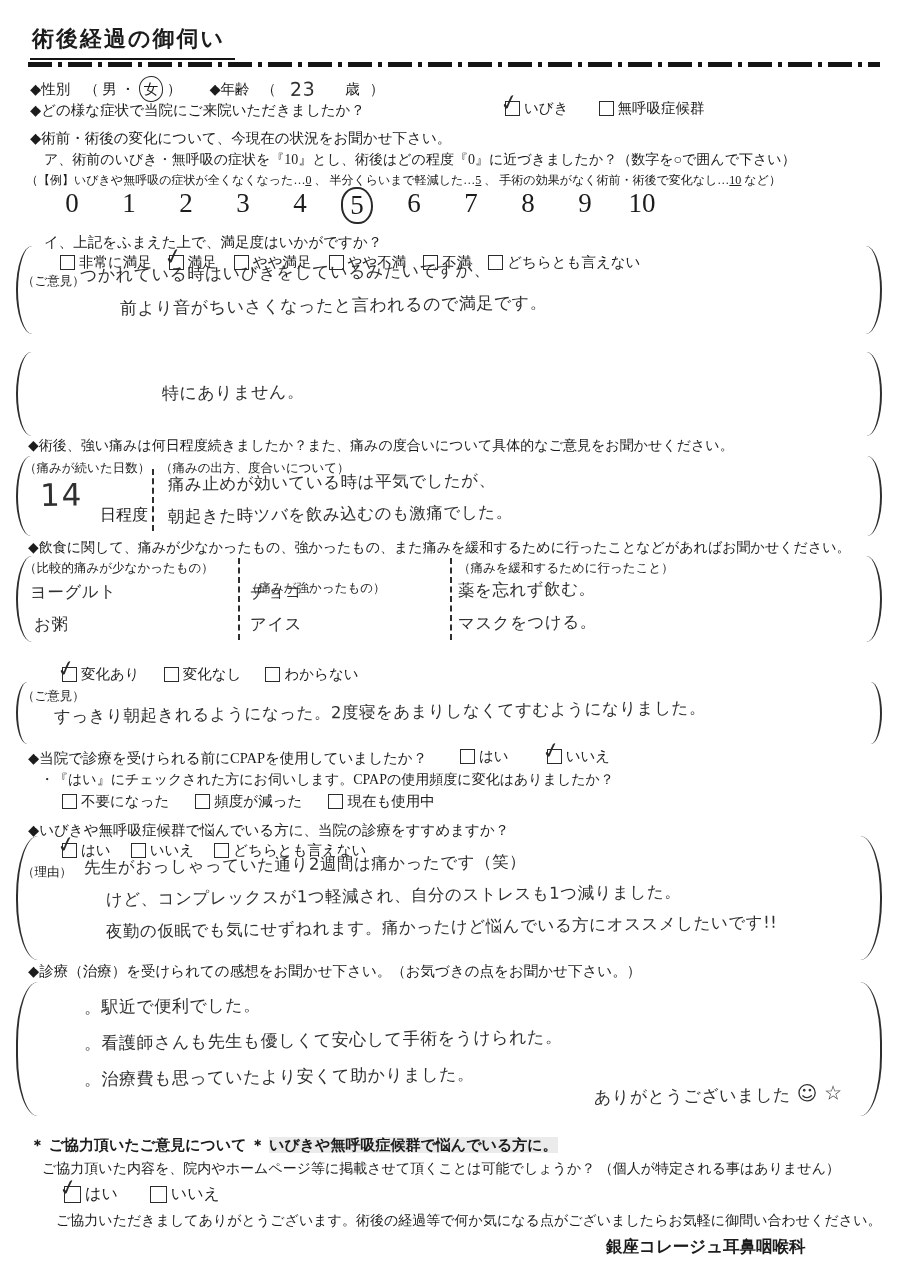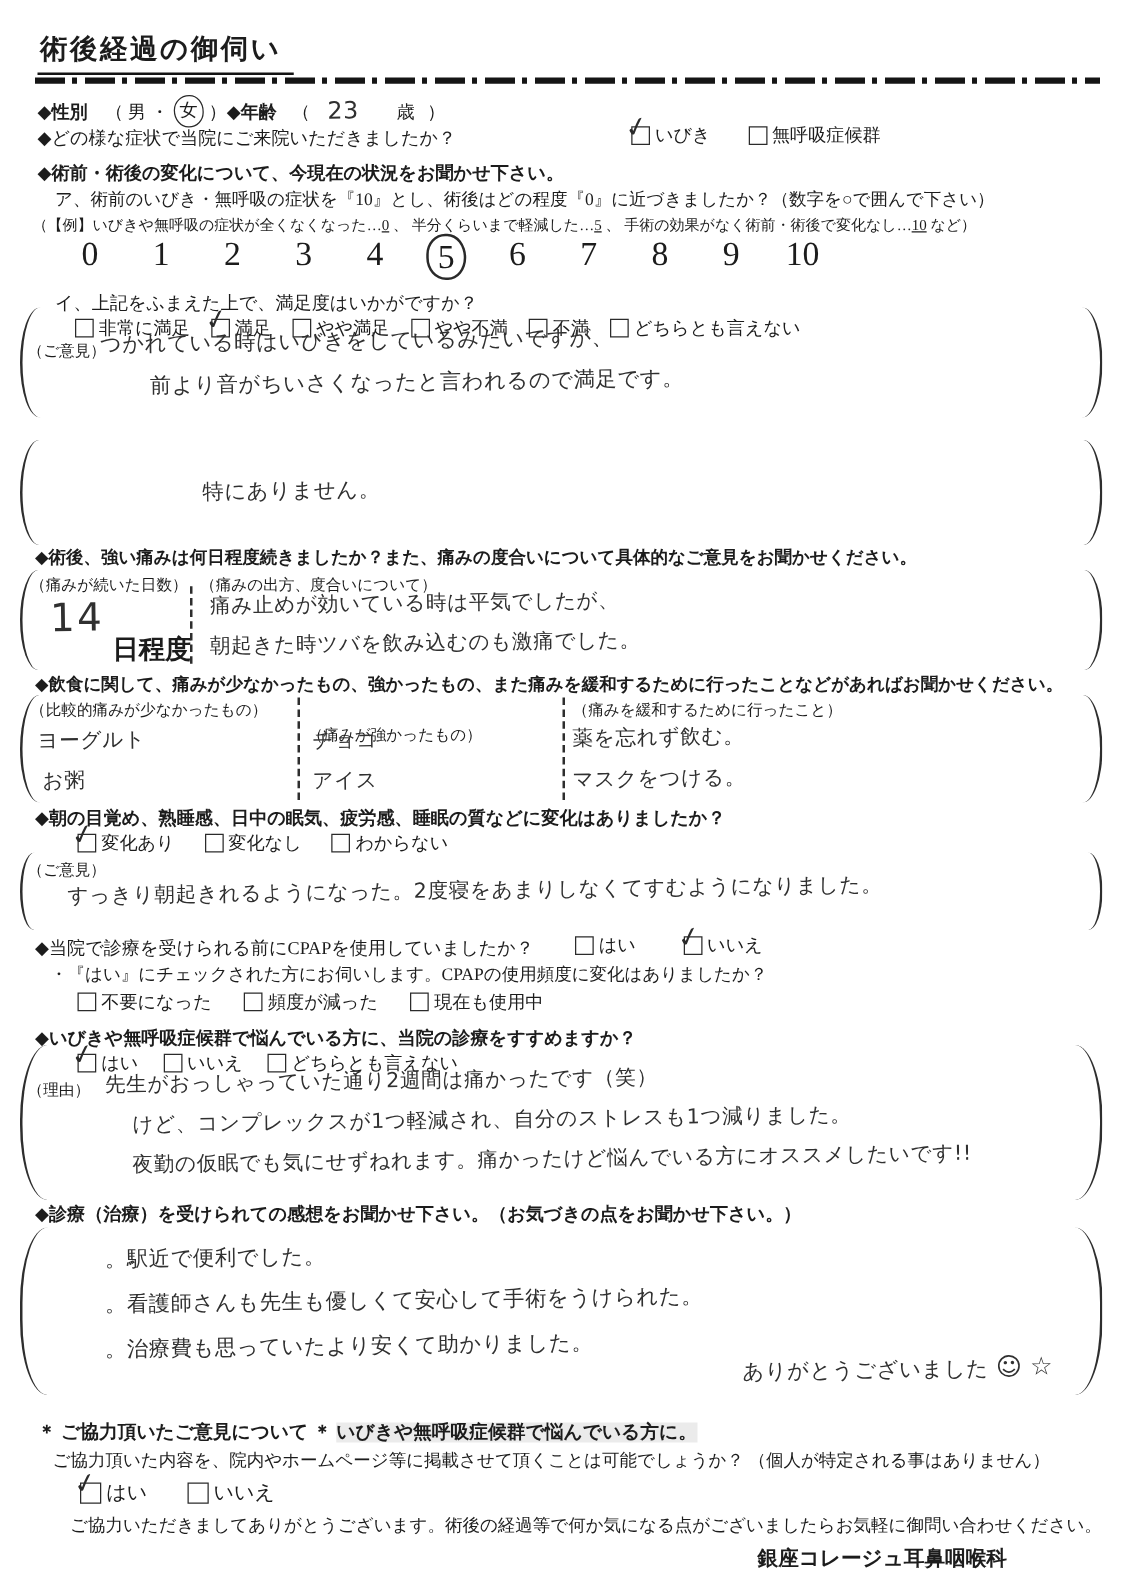--- a/index.html
+++ b/index.html
@@ -3,21 +3,21 @@
 <meta charset="utf-8">
 <style>
   html,body { margin:0; padding:0; background:#e9e9e9; }
   .page {
     position:relative; width:900px; height:1273px; margin:0 auto;
     background:#ffffff; overflow:hidden;
     font-family:"Liberation Serif","DejaVu Serif",serif; color:#1c1c1c;
   }
   .abs { position:absolute; white-space:nowrap; }
   .q  { font-size:14.5px; }
-  .h  { font-weight:700; }
+  .h  { font-weight:400; }
   .small { font-size:12.5px; }
   .hw {
     font-family:"DejaVu Sans","Liberation Sans",sans-serif;
     color:#303030; font-size:16.5px; letter-spacing:0.5px;
     transform:rotate(-0.8deg); transform-origin:left center;
   }
   .title {
     font-size:22px; font-weight:700; letter-spacing:2px;
     border-bottom:2px solid #141414; padding:0 10px 4px 2px;
   }
@@ -65,21 +65,21 @@
 <div class="page">
 
   <div class="abs title" style="left:30px;top:24px">術後経過の御伺い</div>
   <div class="abs sep" style="left:28px;top:62px;width:852px"></div>
 
   <div class="abs row q" style="left:30px;top:76px">
     <span class="h">◆性別</span>
     <span style="margin-left:14px">（ 男 ・</span>
     <span class="circle" style="width:22px;height:24px;line-height:24px;margin:0 4px">女</span>
     <span>）</span>
-    <span class="h" style="">◆年齢</span>
+    <span class="h" style="margin-left:28px">◆年齢</span>
     <span style="margin-left:12px">（</span>
     <span class="hw" style="font-size:19px;margin:0 14px">23</span>
     <span style="margin-left:16px">歳</span>
     <span style="margin-left:10px">）</span>
   </div>
 
   <div class="abs q" style="left:30px;top:101px">◆どの様な症状で当院にご来院いただきましたか？</div>
   <div class="abs row" style="left:505px;top:99px;gap:30px">
     <span class="opt">
       <span class="cb checked"></span>
@@ -143,40 +143,39 @@
   <div class="abs hw" style="left:120px;top:297px;font-size:17px">前より音がちいさくなったと言われるので満足です。</div>
 
   <div class="bbox" style="left:16px;top:352px;width:866px;height:84px"></div>
   <div class="abs hw" style="left:162px;top:382px;font-size:17px">特にありません。</div>
 
   <div class="abs q h" style="left:28px;top:437px;font-size:14px">◆術後、強い痛みは何日程度続きましたか？また、痛みの度合いについて具体的なご意見をお聞かせください。</div>
   <div class="bbox" style="left:16px;top:456px;width:866px;height:80px"></div>
   <div class="abs small" style="left:24px;top:460px">（痛みが続いた日数）</div>
   <div class="abs small" style="left:160px;top:460px">（痛みの出方、度合いについて）</div>
   <div class="abs hw bignum" style="left:40px;top:477px">14</div>
-  <div class="abs q h" style="left:90px;top:505px;font-size:21px">日程度</div>
+  <div class="abs q h" style="left:100px;top:505px;font-size:16px">日程度</div>
   <div class="vdash" style="left:152px;top:469px;height:62px"></div>
   <div class="abs hw" style="left:168px;top:474px">痛み止めが効いている時は平気でしたが、</div>
   <div class="abs hw" style="left:168px;top:506px">朝起きた時ツバを飲み込むのも激痛でした。</div>
 
   <div class="abs q h" style="left:28px;top:539px;font-size:14px">◆飲食に関して、痛みが少なかったもの、強かったもの、また痛みを緩和するために行ったことなどがあればお聞かせください。</div>
   <div class="bbox" style="left:16px;top:556px;width:866px;height:86px"></div>
   <div class="abs small" style="left:24px;top:560px">（比較的痛みが少なかったもの）</div>
   <div class="abs small" style="left:246px;top:580px">（痛みが強かったもの）</div>
   <div class="abs small" style="left:458px;top:560px">（痛みを緩和するために行ったこと）</div>
   <div class="vdash" style="left:238px;top:558px;height:82px"></div>
   <div class="vdash" style="left:450px;top:558px;height:82px"></div>
   <div class="abs hw" style="left:30px;top:582px">ヨーグルト</div>
   <div class="abs hw" style="left:34px;top:614px">お粥</div>
   <div class="abs hw" style="left:250px;top:582px">チョコ</div>
   <div class="abs hw" style="left:250px;top:614px">アイス</div>
   <div class="abs hw" style="left:458px;top:580px">薬を忘れず飲む。</div>
   <div class="abs hw" style="left:458px;top:613px">マスクをつける。</div>
 
-  <div class="abs q h" style="left:28px;top:645px">◆朝の目覚め、熟睡感、日中の眠気、疲労感、睡眠の質などに変化はありましたか？</div>
   <div class="abs row" style="left:62px;top:665px;gap:24px">
     <span class="opt">
         <span class="cb checked"></span>
         <span class="lbl">変化あり</span>
       </span>
     <span class="opt">
         <span class="cb"></span>
         <span class="lbl">変化なし</span>
       </span>
     <span class="opt">

